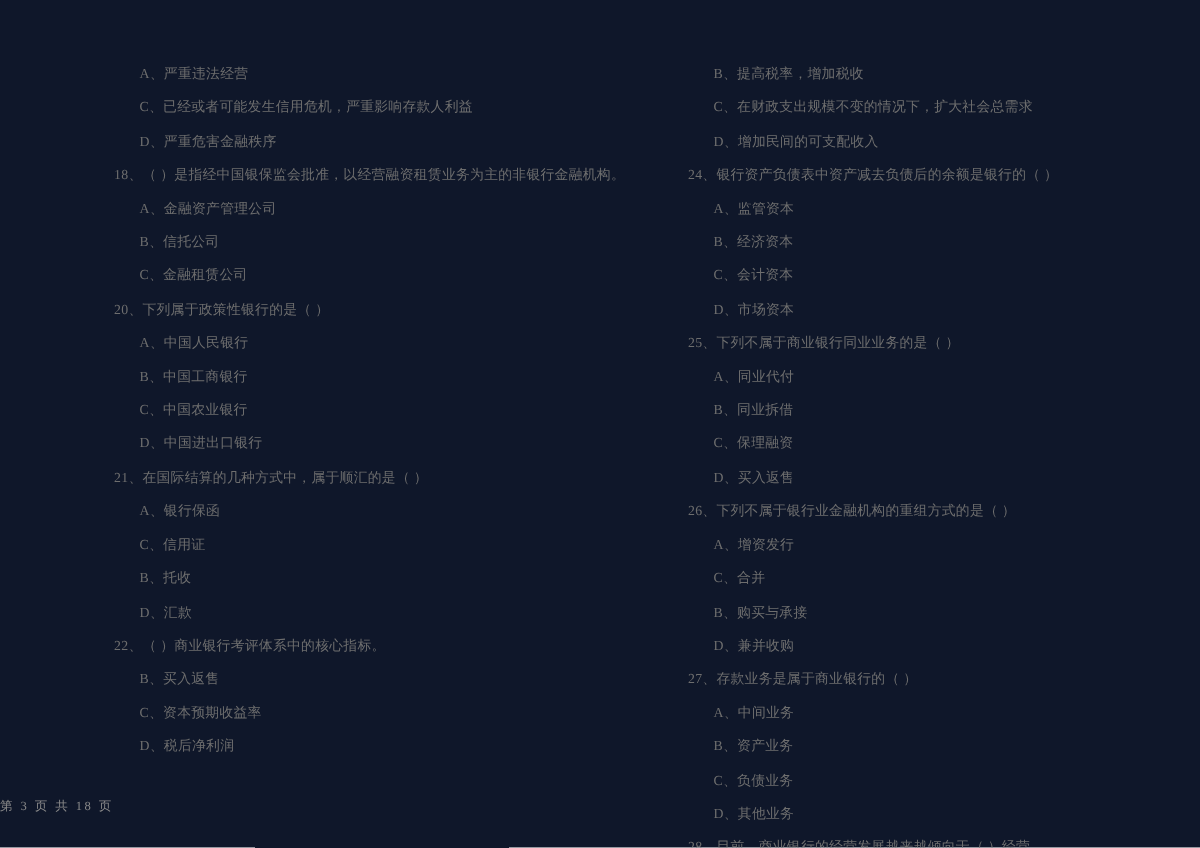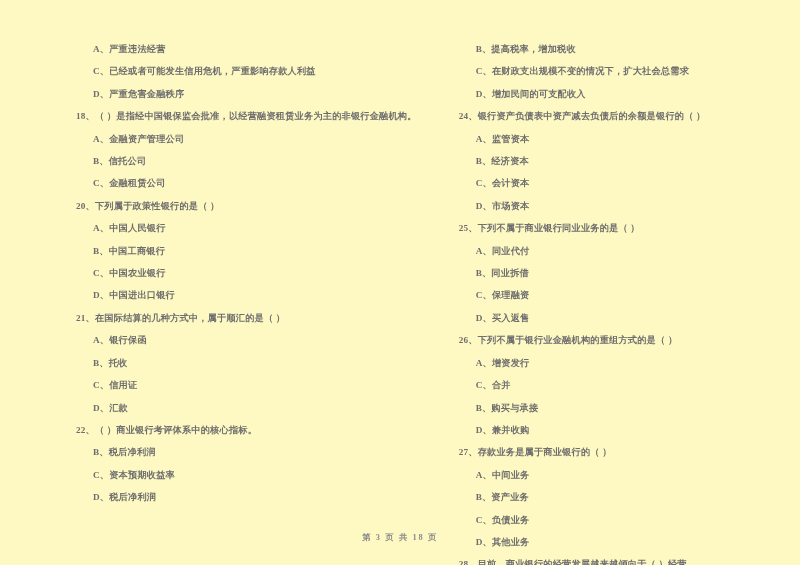--- a/index.html
+++ b/index.html
@@ -11,22 +11,21 @@
     width: 800px;
     height: 565px;
     overflow: hidden;
     font-family: "Liberation Serif", "DejaVu Serif", serif;
     color: #6a6a6a;
     position: relative;
   }
   #page {
     position: absolute;
     inset: 0;
-    background: #fef9c3;
-    font-weight: bold;
+    background: #0f172a;
   }
   .columns {
     position: absolute;
     top: 38px;
     left: 0;
     right: 0;
     display: flex;
     flex-direction: row;
   }
   .col {
@@ -47,21 +46,21 @@
     text-indent: 0;
   }
   .opt-line {
     padding-left: 17px;
   }
   .footer {
     position: absolute;
     left: 0;
     right: 0;
     top: 532px;
-    text-align: center;
+    text-align: left;
     font-size: 8.4px;
     letter-spacing: 1.6px;
     color: #8a8a8a;
     white-space: nowrap;
   }
 </style>
 </head>
 <body>
 
 <div id="page">
@@ -76,25 +75,25 @@
         <div class="line opt-line">A、金融资产管理公司</div>
         <div class="line opt-line">B、信托公司</div>
         <div class="line opt-line">C、金融租赁公司</div>
         <div class="line q-line">20、下列属于政策性银行的是（      ）</div>
         <div class="line opt-line">A、中国人民银行</div>
         <div class="line opt-line">B、中国工商银行</div>
         <div class="line opt-line">C、中国农业银行</div>
         <div class="line opt-line">D、中国进出口银行</div>
         <div class="line q-line">21、在国际结算的几种方式中，属于顺汇的是（      ）</div>
         <div class="line opt-line">A、银行保函</div>
+        <div class="line opt-line">C、信用证</div>
         <div class="line opt-line">B、托收</div>
-        <div class="line opt-line">C、信用证</div>
         <div class="line opt-line">D、汇款</div>
         <div class="line q-line">22、（      ）商业银行考评体系中的核心指标。</div>
-        <div class="line opt-line">B、税后净利润</div>
+        <div class="line opt-line">B、买入返售</div>
         <div class="line opt-line">C、资本预期收益率</div>
         <div class="line opt-line">D、税后净利润</div>
       </div>
 
     <div class="col col-right">
         <div class="line opt-line">B、提高税率，增加税收</div>
         <div class="line opt-line">C、在财政支出规模不变的情况下，扩大社会总需求</div>
         <div class="line opt-line">D、增加民间的可支配收入</div>
         <div class="line q-line">24、银行资产负债表中资产减去负债后的余额是银行的（      ）</div>
         <div class="line opt-line">A、监管资本</div>

